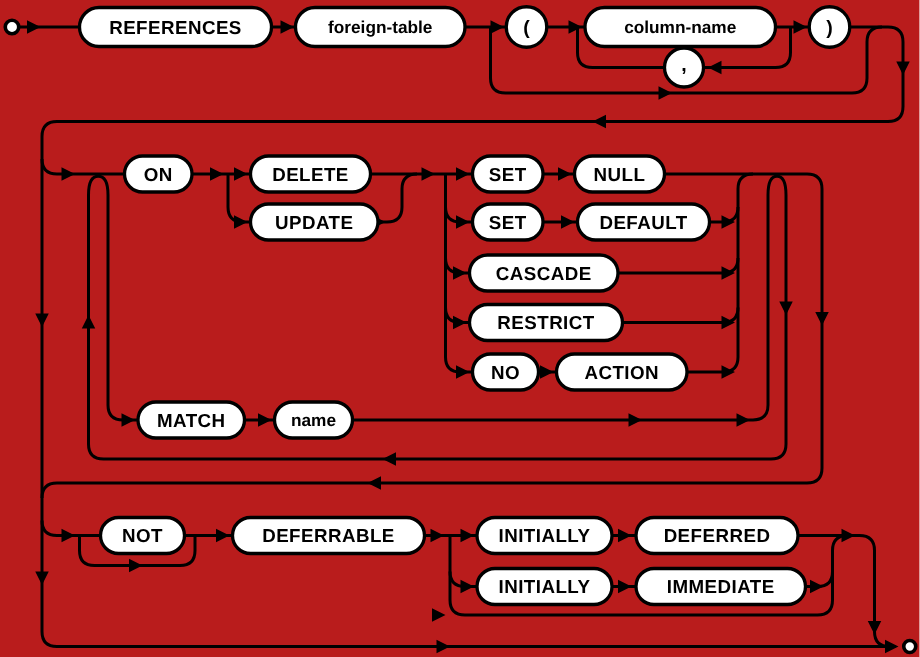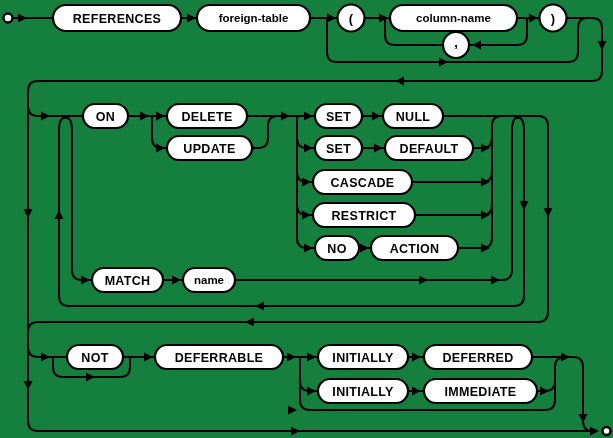--- a/index.html
+++ b/index.html
@@ -1,16 +1,16 @@
 <!DOCTYPE html>
 <html><head>
 <meta charset="utf-8">
 <style>
   html,body{margin:0;padding:0;background:#ffffff;}
-  .stage{position:relative;width:613px;height:438px;background:#15803d;overflow:hidden;}
+  .stage{position:relative;width:613px;height:438px;background:#b91c1c;overflow:hidden;}
   svg{display:block;}
   .wire{fill:none;stroke:#000;stroke-width:2;}
   .node{fill:#fff;stroke:#000;stroke-width:2.2;}
   .term{fill:#fff;stroke:#000;stroke-width:2.4;}
   .ah{fill:#000;stroke:none;}
   text{font-family:"Liberation Sans","DejaVu Sans",sans-serif;fill:#000;text-anchor:middle;}
   .k{font-size:12.5px;font-weight:bold;letter-spacing:.3px;}
   .n{font-size:11.5px;font-weight:bold;}
   .p{font-size:13px;font-weight:bold;}
 </style>

